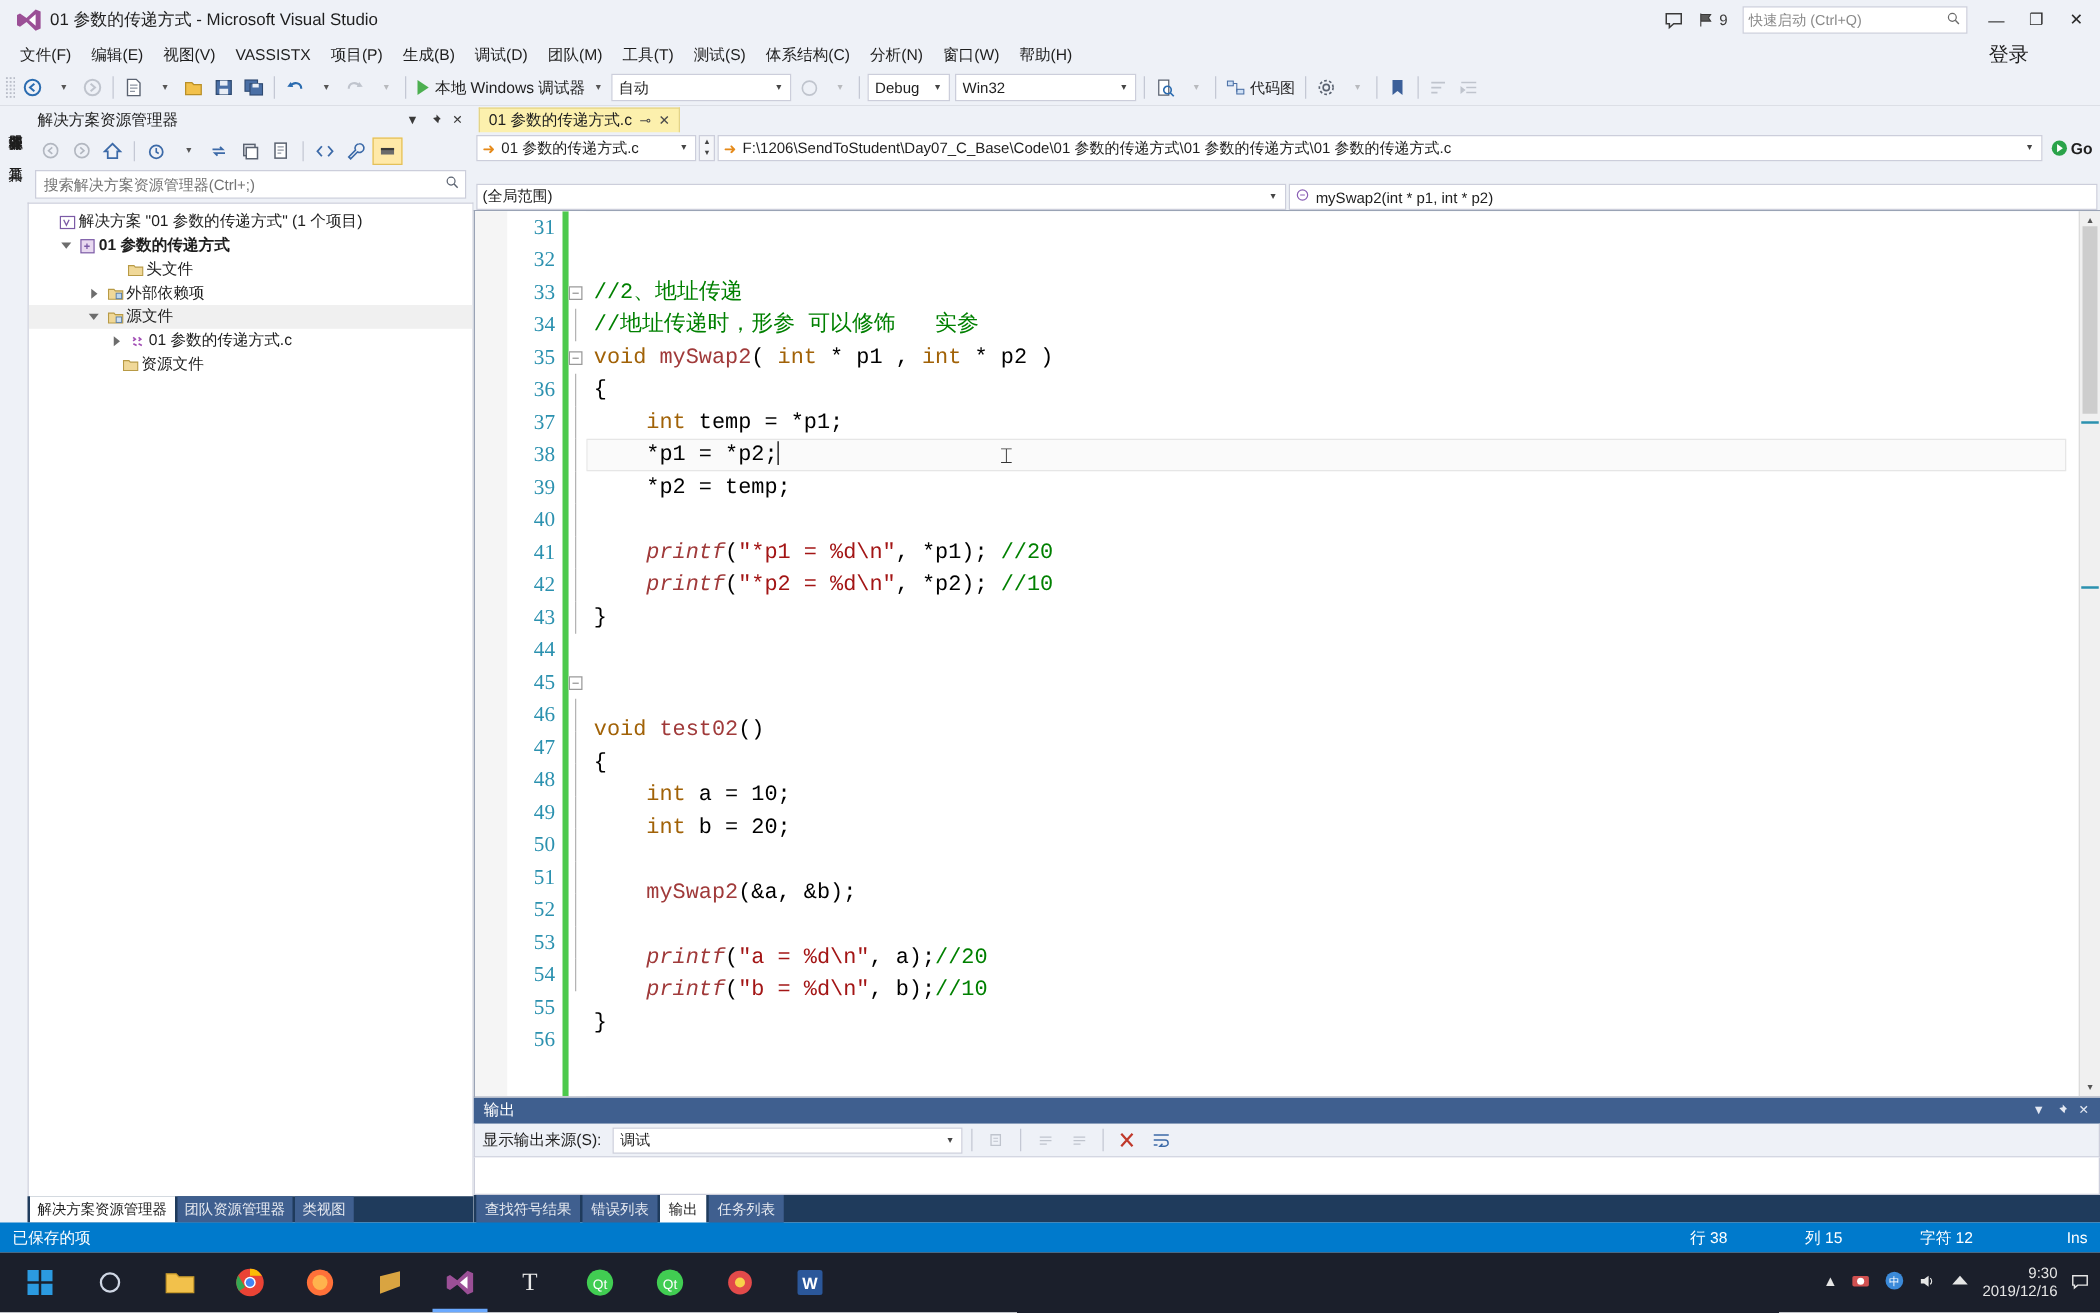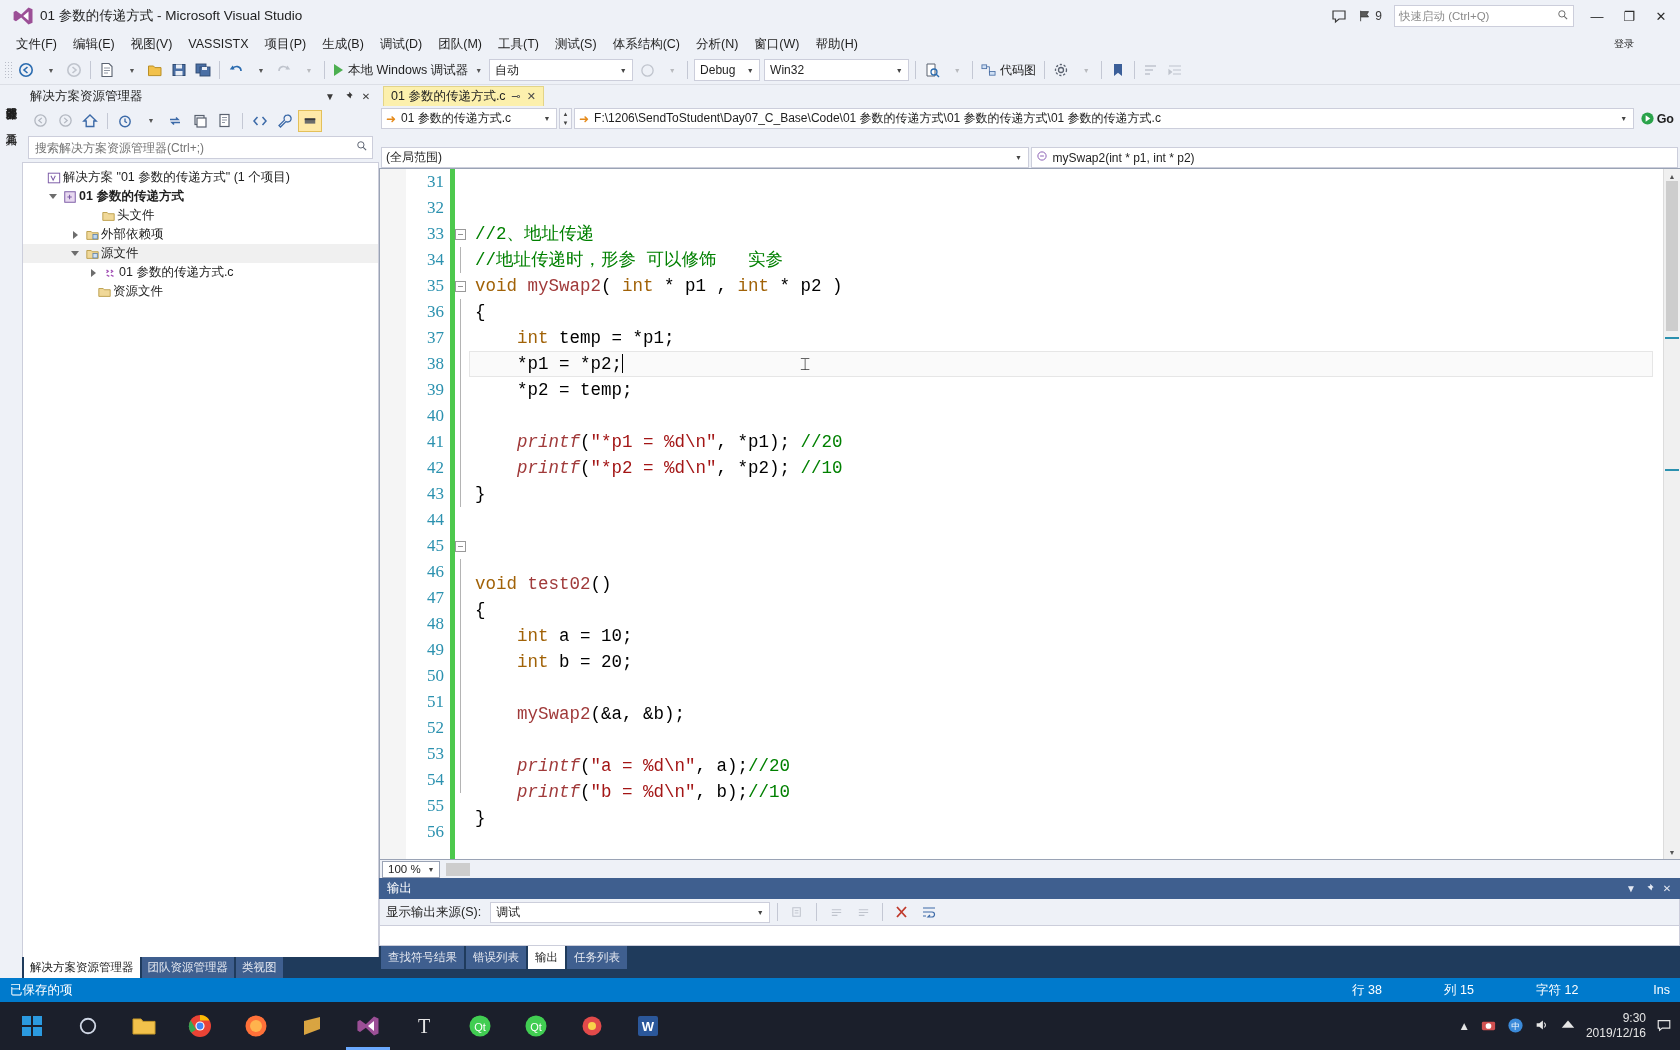--- a/index.html
+++ b/index.html
@@ -30,21 +30,21 @@
   }
   .quick-launch .ql-text { flex:1; }
   .win-btn { width:30px; height:24px; display:flex; align-items:center; justify-content:center; font-size:13px; color:#2b2b2b; }
 
   
   .menubar {
     height:24px; background:#eef1f7; display:flex; align-items:center;
     padding-left:8px; position:relative; flex:0 0 24px;
   }
   .menu-item { font-size:12.5px; color:#1e1e1e; padding:3px 8px; white-space:nowrap; }
-  .signin { position:absolute; right:46px; font-size:10px; color:#1e1e1e; }
+  .signin { position:absolute; right:57px; font-size:16px; color:#1e1e1e; }
 
   
   .toolbar {
     height:29px; background:#eef1f7; display:flex; align-items:center;
     padding-left:4px; gap:0; border-bottom:1px solid #dcdfe6; flex:0 0 29px;
   }
   .grip { width:8px; height:18px; margin-right:2px;
     background-image: radial-gradient(circle, #b0b4c0 1px, transparent 1px);
     background-size: 3px 3px; opacity:.85; }
   .tbtn { height:24px; min-width:24px; display:flex; align-items:center; justify-content:center; padding:0 3px; color:#4a4a4a; }
@@ -153,21 +153,21 @@
   .outpane { height:100px; background:#eef1f7; display:flex; flex-direction:column; flex:0 0 100px; }
   .out-head { height:21px; background:#3f5f8f; display:flex; align-items:center; padding:0 4px 0 8px; }
   .out-title { font-size:12.5px; color:#fff; flex:1; }
   .out-head .obtn { width:18px; height:18px; display:flex; align-items:center; justify-content:center; font-size:10px; color:#e3e8f2; }
   .out-toolbar { height:27px; background:#eef1f7; display:flex; align-items:center; padding:0 6px; gap:3px; border:1px solid #cccedb; border-top:0; }
   .out-label { font-size:12.5px; color:#1e1e1e; margin-right:6px; }
   .out-combo { width:280px; height:21px; background:#fff; border:1px solid #cccedb; display:flex; align-items:center; padding:0 2px 0 5px; font-size:12px; }
   .out-combo .oc-text { flex:1; }
   .out-combo .oc-arrow { width:14px; text-align:center; font-size:7px; color:#444; }
   .out-body { flex:1; background:#fff; border:1px solid #cccedb; border-top:0; }
-  .out-tabs { height:32px; background:#1f3b5c; display:flex; align-items:flex-start; padding-left:2px; gap:2px; }
+  .out-tabs { height:22px; background:#1f3b5c; display:flex; align-items:flex-start; padding-left:2px; gap:2px; }
   .out-tab { font-size:11.5px; color:#e6e9f0; padding:4px 7px; background:#3f5f8f; white-space:nowrap; }
   .out-tab.active { background:#fff; color:#1e1e1e; }
 
   
   .statusbar {
     height:24px; background:#007acc; color:#fff; display:flex; align-items:center;
     font-size:12.5px; padding:0 10px; flex:0 0 24px;
   }
   .st-left { flex:1; }
   .st-cell { width:92px; text-align:left; }
@@ -755,27 +755,20 @@
           <div style="position:absolute; left:420px; top:186px; color:#333; font-family:'Liberation Serif',serif; font-size:17px;">⌶</div>
         </div>
         <div class="vscroll">
           <div class="vs-up">▲</div>
           <div class="thumb"></div>
           <div class="mark" style="top:168px"></div>
           <div class="mark" style="top:300px"></div>
           <div class="vs-dn">▼</div>
         </div>
       </div>
-      <div class="hbar">
-        <div class="zoom-box">
-          <span>100 %</span>
-          <span class="z-arrow">▼</span>
-        </div>
-        <div class="hthumb"></div>
-      </div>
 
       <div class="outpane">
         <div class="out-head">
           <span class="out-title">输出</span>
           <span class="obtn">▼</span>
           <span class="obtn">
             <svg width="11" height="11" viewBox="0 0 16 16">
                 <path d="M9 1l5 5-2 1-1 4-3-3-5 5 5-5-3-3 4-1z" fill="#e3e8f2"></path>
               </svg>
           </span>

